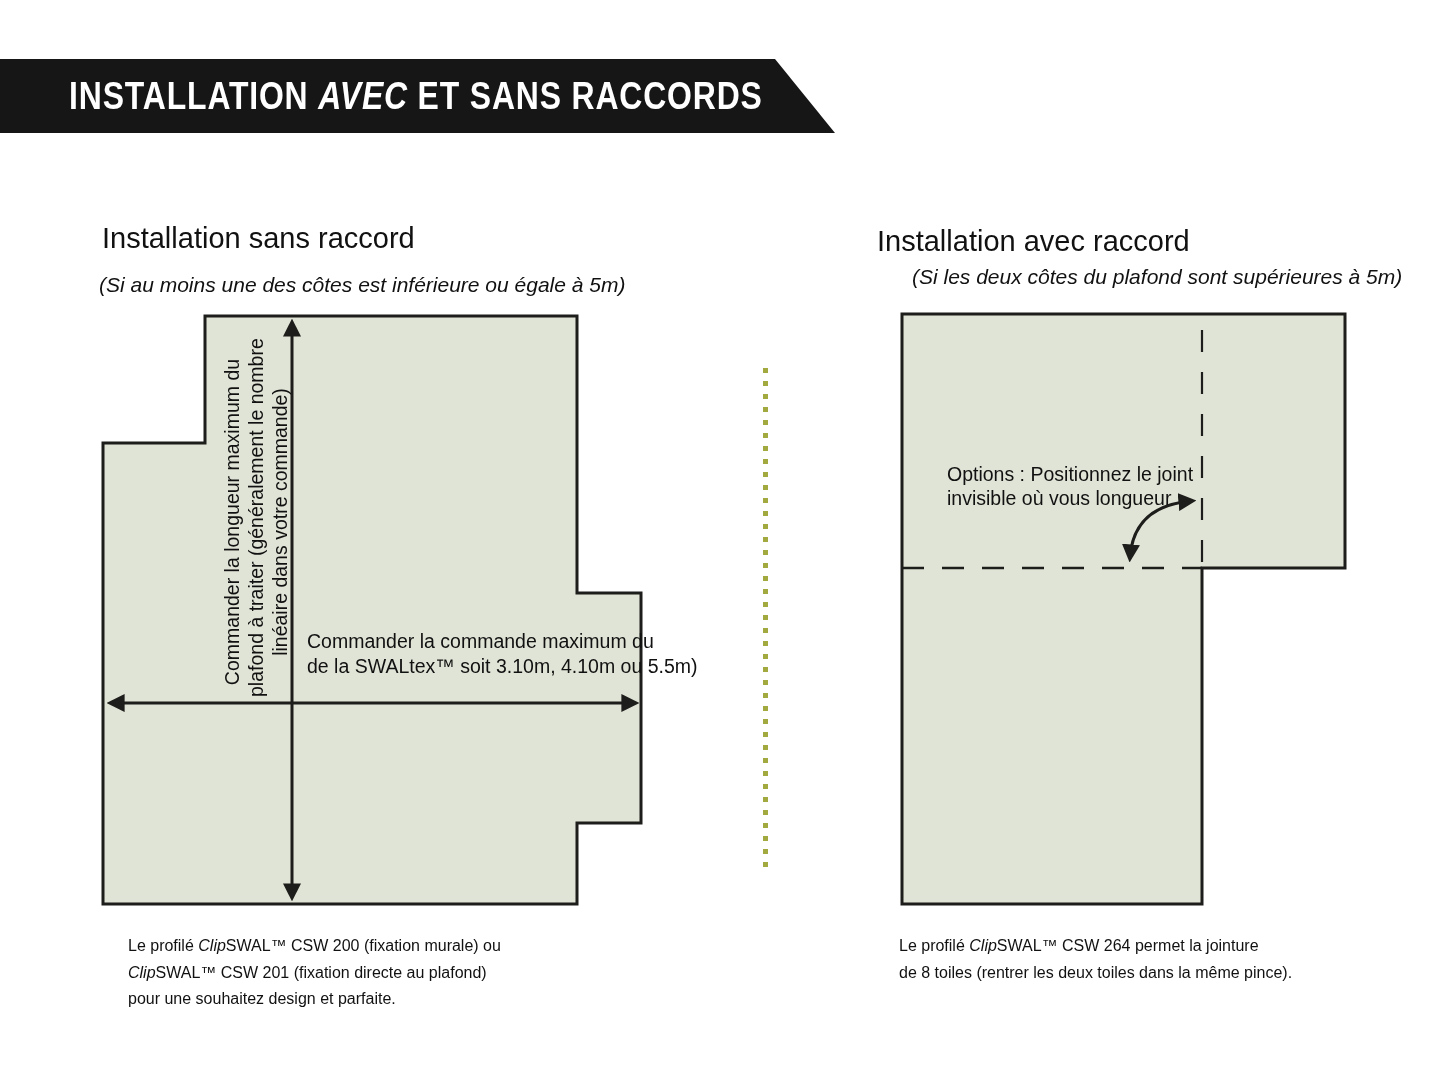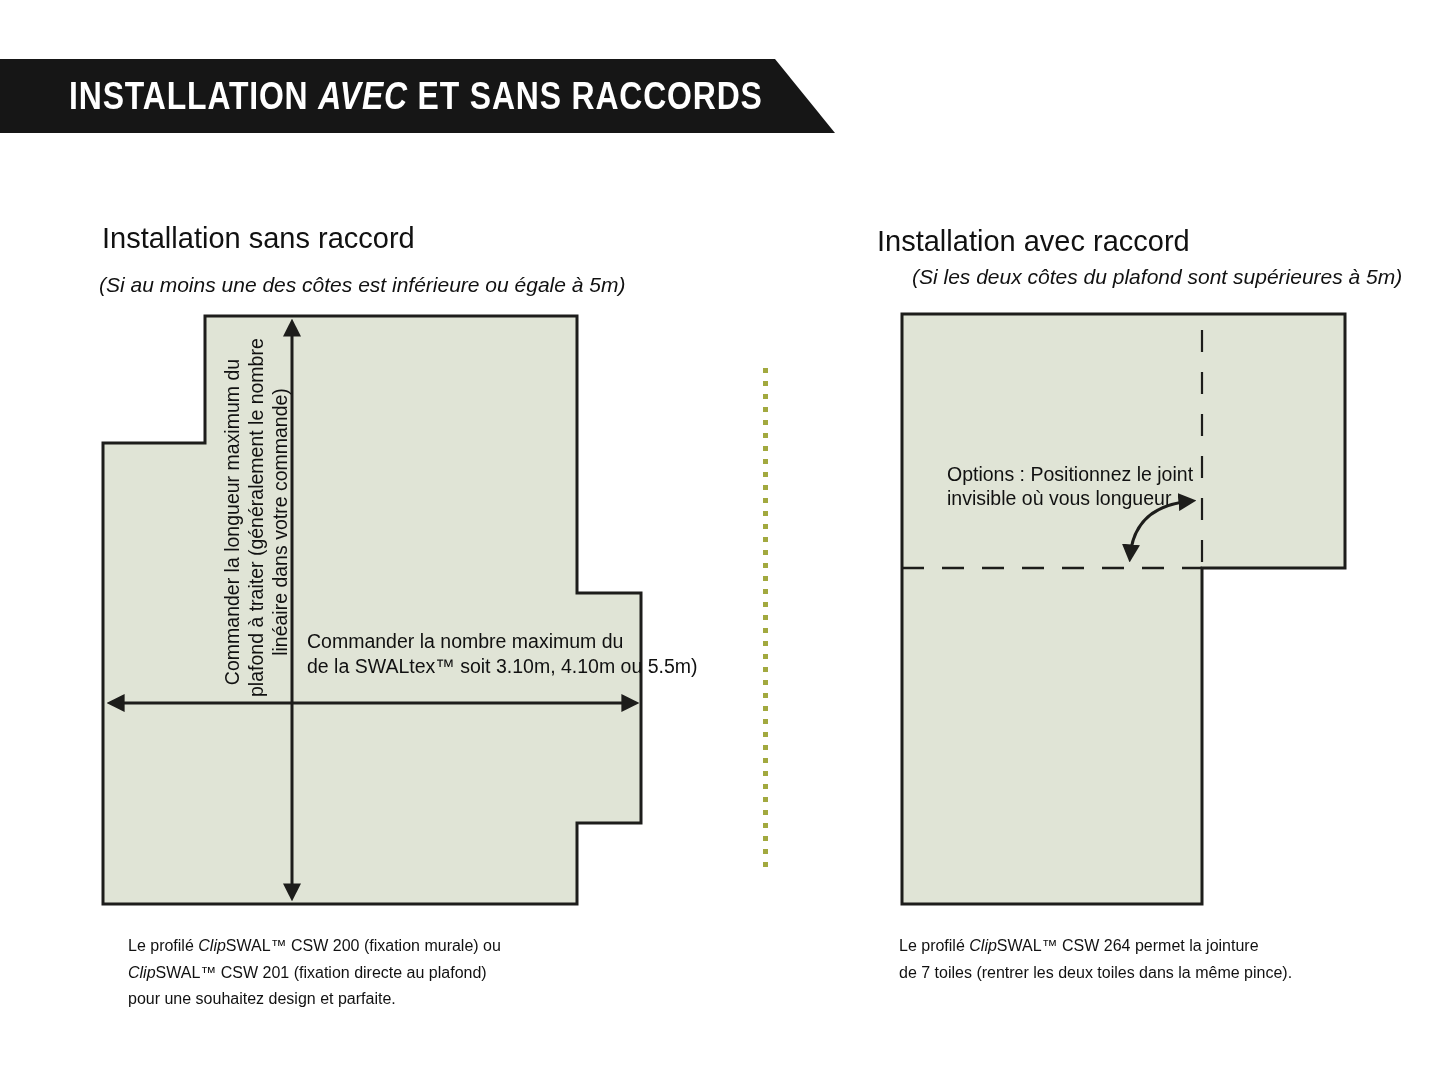--- a/index.html
+++ b/index.html
@@ -72,21 +72,21 @@
     <line x1="22" y1="403" x2="544" y2="403" stroke="#1d1d1b" stroke-width="3" marker-start="url(#ah)" marker-end="url(#ah)"></line>
   </svg>
 
   <div class="label label-rotated">
     <div>Commander la longueur maximum du</div>
     <div>plafond à traiter (généralement le nombre</div>
     <div>linéaire dans votre commande)</div>
   </div>
 
   <div class="label label-width">
-    <div>Commander la nombre maximum du</div>
+    <div>Commander la commande maximum du</div>
     <div>de la SWALtex™ soit 3.10m, 4.10m ou 5.5m)</div>
   </div>
 
   <div class="separator"></div>
 
   <svg class="diagram dg-right" viewBox="0 0 490 620">
     <polygon points="22,14 465,14 465,268 322,268 322,604 22,604" stroke="#1d1d1b" stroke-width="3" stroke-linejoin="miter" fill="#e0e4d6"></polygon>
     <line x1="22" y1="268" x2="322" y2="268" stroke="#1d1d1b" stroke-width="2.6" stroke-dasharray="22 18"></line>
     <line x1="322" y1="30" x2="322" y2="268" stroke="#1d1d1b" stroke-width="2.2" stroke-dasharray="22 20"></line>
     <path d="M 250,257 Q 254,206 311,201" fill="none" stroke="#1d1d1b" stroke-width="3" marker-start="url(#ah)" marker-end="url(#ah)"></path>
@@ -98,16 +98,16 @@
   </div>
 
   <div class="caption cap-left">
     <div><span>Le profilé </span><span style="font-style: italic;">Clip</span><span>SWAL</span><span>™ CSW 200 (fixation murale) ou</span></div>
     <div><span style="font-style: italic;">Clip</span><span>SWAL</span><span>™ CSW 201 (fixation directe au plafond)</span></div>
     <div><span>pour une souhaitez design et parfaite.</span></div>
   </div>
 
   <div class="caption cap-right">
     <div><span>Le profilé </span><span style="font-style: italic;">Clip</span><span>SWAL</span><span>™ CSW 264 permet la jointure</span></div>
-    <div><span>de 7 toiles (rentrer les deux toiles dans la même pince).</span></div>
+    <div><span>de 8 toiles (rentrer les deux toiles dans la même pince).</span></div>
   </div>
 
 </div>
 
 </body></html>

